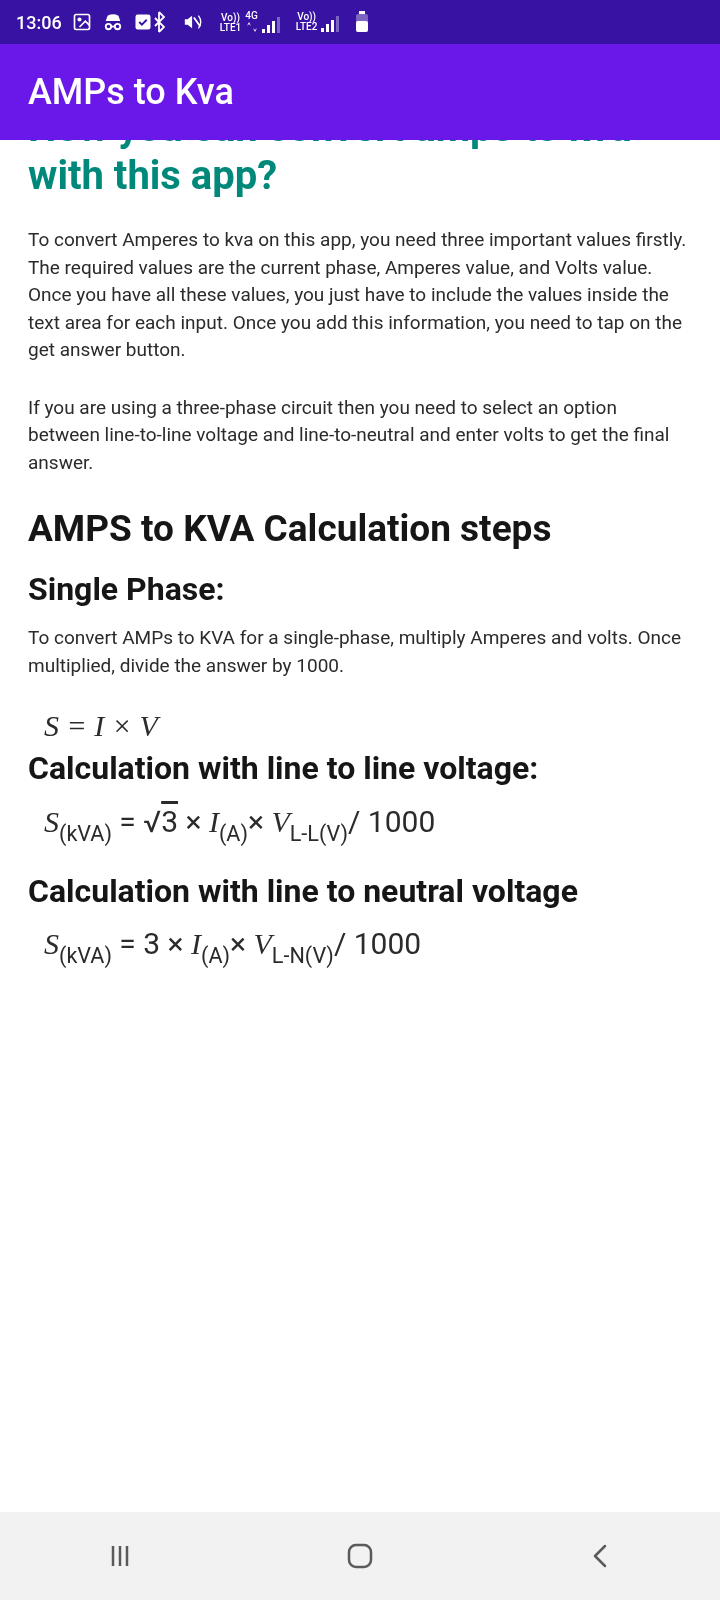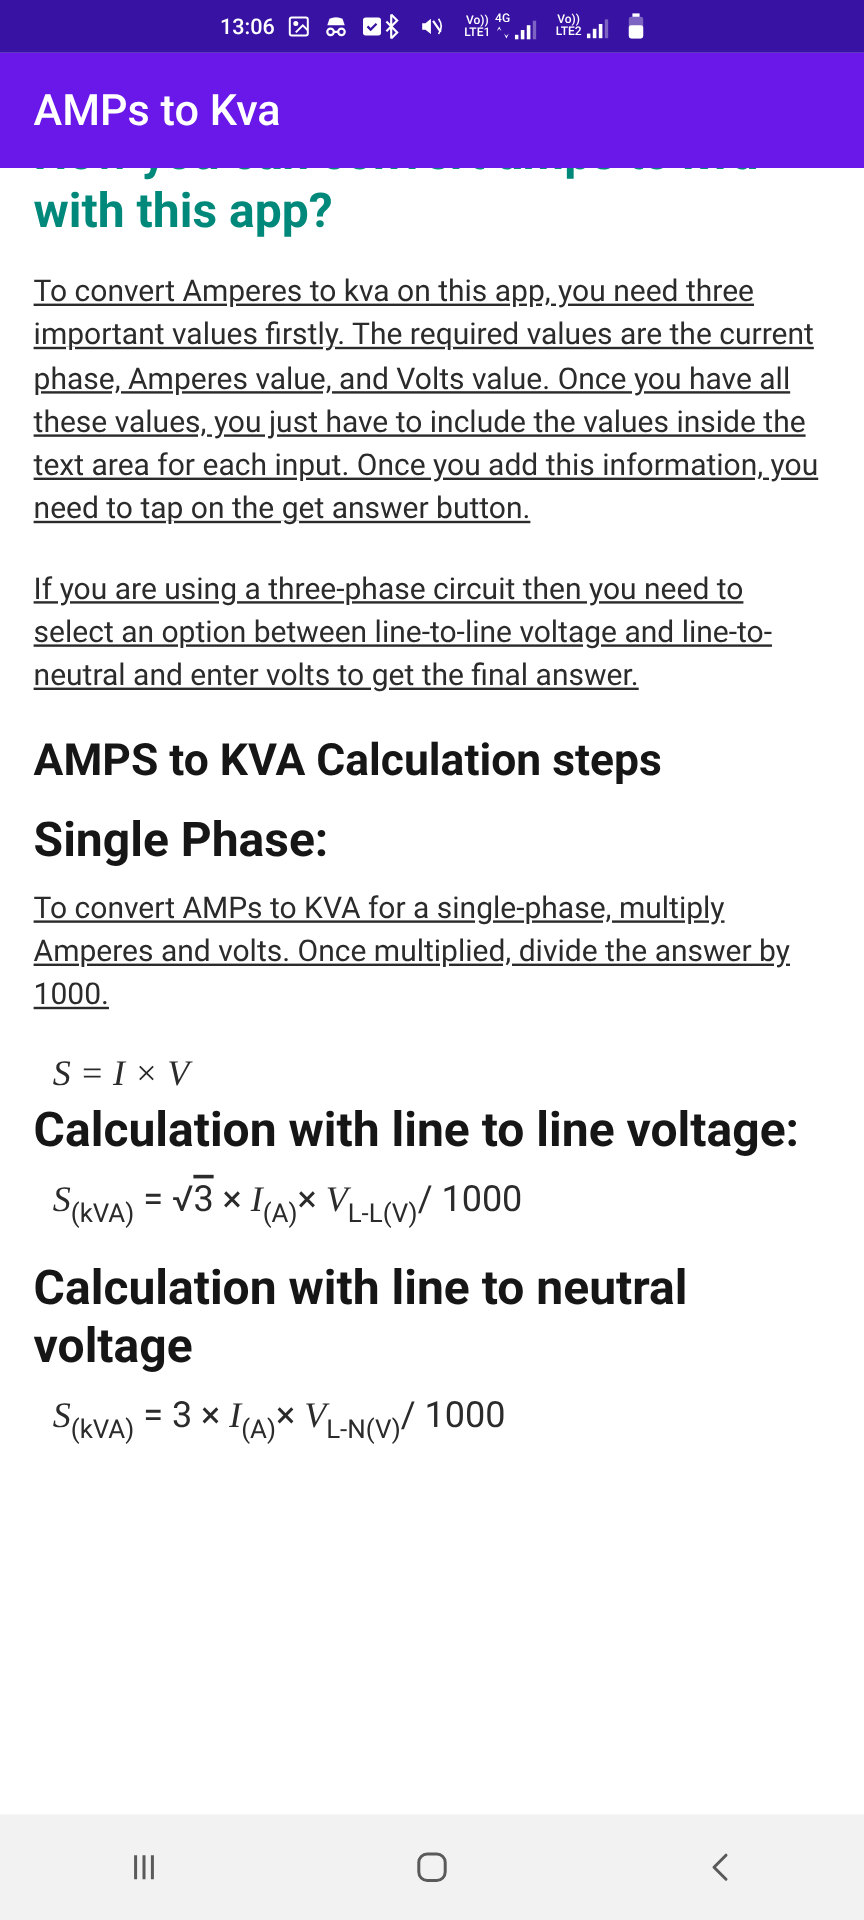--- a/index.html
+++ b/index.html
@@ -1,36 +1,36 @@
 <!DOCTYPE html>
 <html><head>
   <meta charset="utf-8">
   <style>
     * { margin: 0; padding: 0; box-sizing: border-box; }
     html, body { width: 720px; height: 1600px; font-family: Roboto, Arial, sans-serif; background: #fff; overflow: hidden; }
 
     
-    .status-bar { height: 44px; background: #3812A3; color: #fff; display: flex; align-items: center; justify-content: center; padding: 0 16px; font-size: 18px; font-weight: 500; }
+    .status-bar { height: 44px; background: #3812A3; color: #fff; display: flex; align-items: center; justify-content: flex-start; padding: 0 16px; font-size: 18px; font-weight: 500; }
     .status-left { display: flex; align-items: center; gap: 10px; }
     .status-right { display: flex; align-items: center; gap: 16px; }
     .status-bar svg { display: block; }
     .sim-block { display: flex; flex-direction: column; align-items: center; line-height: 1; font-size: 10px; font-weight: 500; }
     .sim-block .sub { font-size: 10px; }
     .signal-pair { display: flex; align-items: flex-end; gap: 4px; }
 
     
     .app-bar { height: 96px; background: #6A17E9; color: #fff; display: flex; align-items: center; padding: 0 28px; }
     .app-bar-title { font-size: 36px; font-weight: 500; }
 
     
     .content { padding: 0 28px; color: #202020; height: calc(1600px - 44px - 96px - 88px); overflow: hidden; }
     .cut-heading { color: #00897B; font-size: 40px; font-weight: 700; line-height: 1.2; margin-top: -36px; margin-bottom: 26px; }
-    .p { font-size: 25px; line-height: 1.45; color: #2B2B2B; margin-bottom: 30px; text-decoration: underline; }
+    .p { font-size: 19px; line-height: 1.45; color: #2B2B2B; margin-bottom: 30px; }
     .h2 { font-size: 37px; font-weight: 700; color: #161616; margin-top: 31px; margin-bottom: 18px; line-height: 1.2; }
-    .h3 { font-size: 40px; font-weight: 700; color: #161616; margin-bottom: 16px; line-height: 1.2; }
+    .h3 { font-size: 32px; font-weight: 700; color: #161616; margin-bottom: 16px; line-height: 1.2; }
     .formula { font-size: 30px; font-style: italic; color: #2B2B2B; margin: 10px 16px 6px; font-family: Georgia, 'Times New Roman', serif; }
     .formula .rm { font-style: normal; font-family: Roboto, Arial, sans-serif; }
     .formula .sub { font-size: 0.72em; vertical-align: sub; position: relative; top: 2px; font-style: normal; }
     .formula .sqrt { text-decoration: overline; font-style: normal; }
 
     
     .nav-bar { position: absolute; bottom: 0; left: 0; width: 720px; height: 88px; background: #F2F2F2; display: flex; align-items: center; justify-content: space-around; }
     .nav-btn { width: 120px; height: 56px; display: flex; align-items: center; justify-content: center; }
   </style>
 </head>

